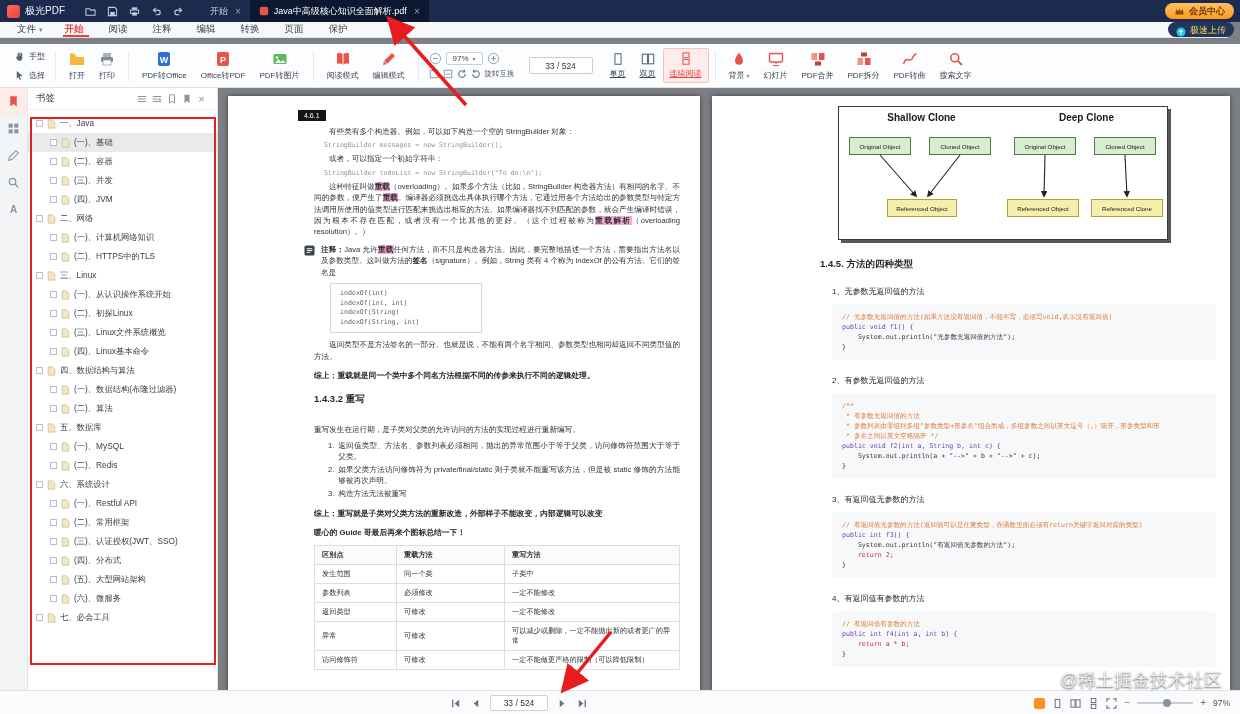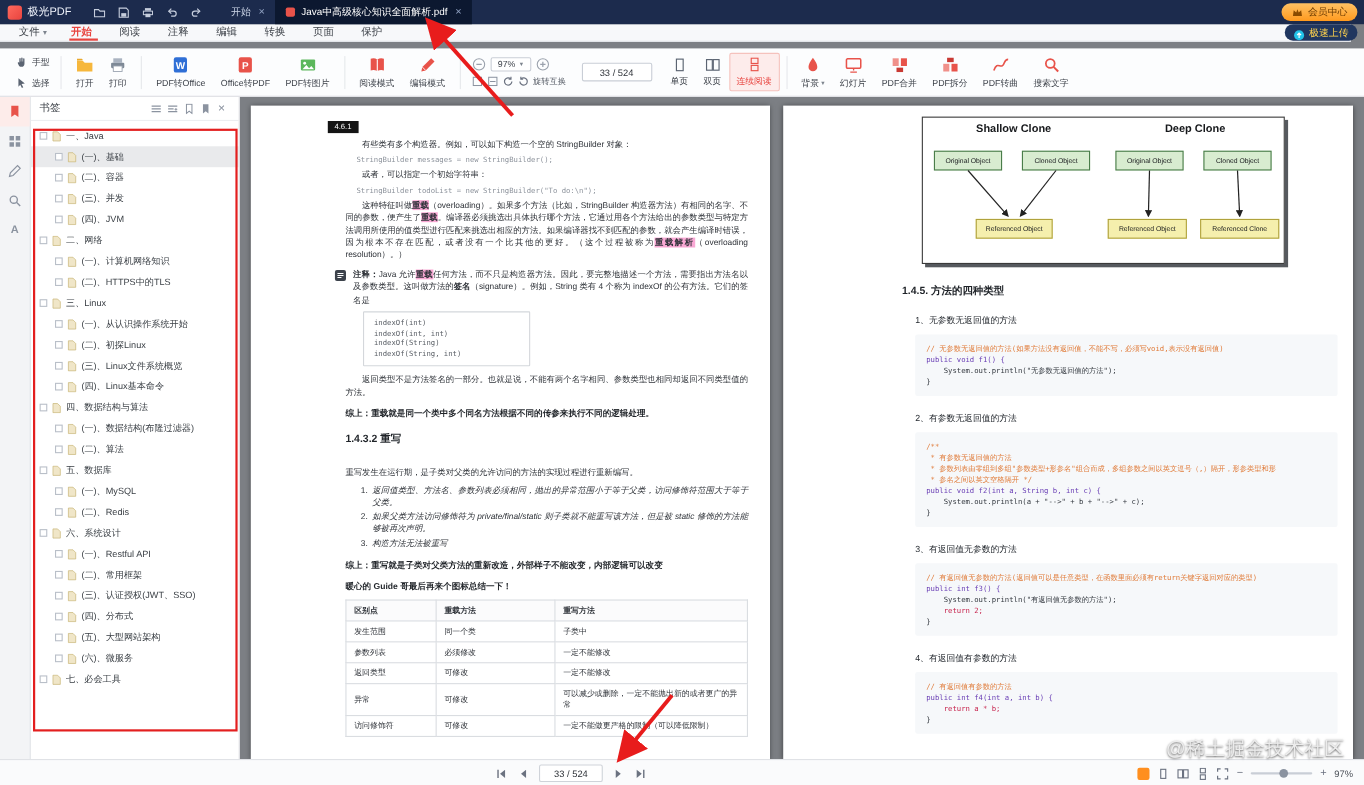--- a/index.html
+++ b/index.html
@@ -10,21 +10,21 @@
   
   .titlebar { position:absolute; left:0; top:0; right:0; height:22px; background:#1c2b4d; display:flex; align-items:center; z-index:30; }
   .logo { width:13px; height:13px; border-radius:3px; margin:0 5px 0 7px; background:linear-gradient(135deg,#ff6a5e,#e8433e); }
   .appname { color:#eef2fa; font-size:10px; margin-right:14px; white-space:nowrap; }
   .qicon { width:22px; height:22px; display:flex; align-items:center; justify-content:center; }
   .qicon svg { width:11px; height:11px; }
   .dtab { height:22px; display:flex; align-items:center; gap:5px; padding:0 9px; color:#cdd6e8; font-size:9px; white-space:nowrap; }
   .dtab.start { margin-left:12px; }
   .dtab.active { background:#0c1830; color:#ffffff; }
   .tab-close { color:#8fa0c0; font-size:10px; margin-left:2px; }
-  .member { position:absolute; right:6px; top:3px; height:16px; display:flex; align-items:center; gap:4px; padding:0 9px; border-radius:9px; background:linear-gradient(#ffc163,#ff9a1f); color:#6b3a00; font-size:9px; font-weight:normal; z-index:40; }
+  .member { position:absolute; right:6px; top:3px; height:16px; display:flex; align-items:center; gap:4px; padding:0 9px; border-radius:9px; background:linear-gradient(#ffc163,#ff9a1f); color:#6b3a00; font-size:9px; font-weight:bold; z-index:40; }
   .upload { position:absolute; right:6px; top:22px; height:15px; display:flex; align-items:flex-end; gap:4px; padding:0 8px; border-radius:8px; background:#20365f; color:#ffd34d; font-size:9px; z-index:40; }
 
   
   .ribbon { position:absolute; left:0; top:22px; right:12px; height:16px; background:#f7f8fa; border-bottom:1px solid #e3e5e9; display:flex; align-items:stretch; padding-left:6px; z-index:25; }
   .rtabs { display:flex; }
   .rtab { position:relative; display:flex; align-items:center; gap:3px; padding:0 11px; font-size:9.5px; color:#3a3f46; }
   .rtab .caret { font-size:7px; color:#7d848e; }
   .rtab[data-active="1"] { color:#e8433e; font-weight:bold; }
   .rtab[data-active="1"]::after { content:""; position:absolute; left:9px; right:9px; bottom:0; height:2px; background:#e8433e; }
 
@@ -39,21 +39,21 @@
   .bigbtn .wcaret { font-size:6px; color:#7d848e; }
   .zoomcol { display:flex; flex-direction:column; gap:4px; margin:0 4px; }
   .zrow { display:flex; align-items:center; gap:4px; }
   .zrow svg { width:13px; height:13px; }
   .zoombox { display:flex; align-items:center; gap:4px; border:1px solid #c9ced6; border-radius:2px; background:#fff; font-size:8px; color:#3e434b; padding:1px 6px; }
   .zoombox .caret { font-size:6px; color:#7d848e; }
   .fitrow { display:flex; align-items:center; gap:4px; font-size:7.5px; color:#565c66; }
   .fitrow svg { width:10px; height:10px; }
   .pagebox { display:flex; align-items:center; margin:0 10px; }
   .pageinput { width:64px; height:17px; border:1px solid #c9ced6; border-radius:2px; background:#fff; font-size:8.5px; text-align:center; color:#2e3238; font-family:"Liberation Sans",sans-serif; }
-  .viewbtn { display:flex; flex-direction:column; align-items:center; gap:2px; padding:3px 6px; font-size:8px; color:#3e434b; border:1px solid transparent; border-radius:2px; white-space:nowrap; }
+  .viewbtn { display:flex; flex-direction:column; align-items:center; gap:2px; padding:3px 6px; font-size:8px; color:#3e434b; border:1px solid transparent; border-radius:2px; white-space:nowrap;text-decoration:underline; }
   .viewbtn svg { width:14px; height:14px; }
   .viewbtn.active { background:#fdeceb; border-color:#f5c2bd; color:#e8433e; }
 
   
   .rail { position:absolute; left:0; top:88px; width:28px; bottom:24px; background:#f3f4f6; border-right:1px solid #e2e4e8; z-index:5; }
   .rail-item { height:27px; display:flex; align-items:center; justify-content:center; }
   .rail-item svg { width:13px; height:13px; }
   .rail-item.active { background:#fdecea; }
   .rail-a { font-size:10px; color:#8b93a0; font-weight:bold; }
 
@@ -86,21 +86,21 @@
   .mono { font-family:"DejaVu Sans Mono",monospace; font-size:6.6px; color:#8d939c; line-height:10px; margin:3px 0 3px 10px; white-space:pre; }
   .note { display:flex; gap:6px; margin:6px 0 5px -10px; }
   .note-ic svg { width:11px; height:11px; margin-top:1px; }
   .ntext { font-size:7.6px; line-height:11.4px; color:#2e3238; text-align:justify; flex:1; }
   .sigbox { border:1px solid #d4d7db; border-radius:1px; padding:5px 9px; margin:5px 0 6px 16px; width:152px; font-family:"DejaVu Sans Mono",monospace; font-size:6.6px; color:#5a5f66; line-height:9.6px; white-space:pre; }
   .boldline { font-weight:bold; font-size:7.8px; color:#1f2328; margin:8px 0 6px; }
   .h2 { font-weight:bold; font-size:9.5px; color:#1f2328; margin:12px 0 7px; }
   .olist { margin:4px 0 2px 14px; }
   .oitem { display:flex; gap:4px; font-size:7.6px; line-height:11.2px; color:#2e3238; margin-bottom:2px; }
   .oitem .on { flex:none; }
-  .oitem .ot { text-align:justify;font-style:italic; }
+  .oitem .ot { text-align:justify; }
   .cmp-table { display:table; width:100%; border-collapse:collapse; margin-top:7px; table-layout:fixed; }
   .rows-host { display:contents; }
   .trow { display:table-row; }
   .tcell { display:table-cell; border:1px solid #dadde1; padding:4px 7px; font-size:7.2px; color:#2e3238; vertical-align:middle; }
   .trow .tcell:nth-child(1) { width:82px; }
   .trow .tcell:nth-child(2) { width:108px; }
   .thead .tcell { font-weight:bold; background:#fbfbfc; }
 
   
   .diagram { position:relative; width:330px; height:134px; margin:6px 0 0 18px; background:#fff; border:1px solid #3a3a3a; box-shadow:3px 3px 0 #56595e; }

